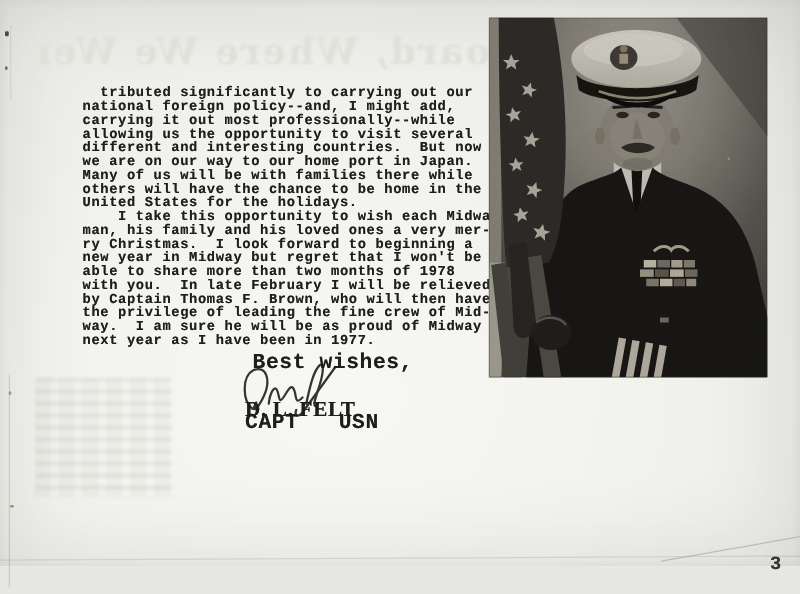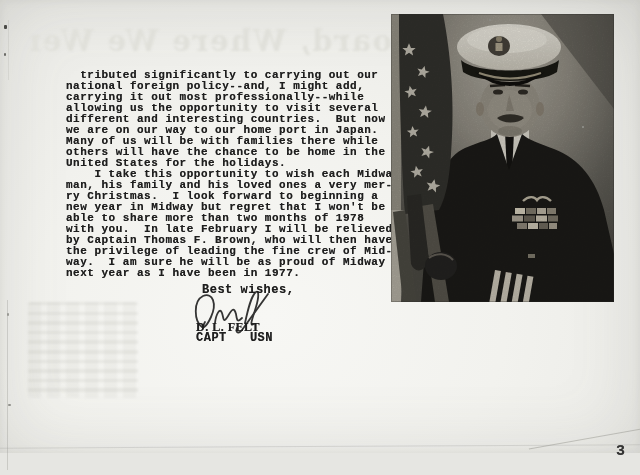--- a/index.html
+++ b/index.html
@@ -25,21 +25,21 @@
       repeating-linear-gradient(to bottom, rgba(150,150,140,.26) 0 3.5px, rgba(0,0,0,0) 3.5px 9.6px),
       repeating-linear-gradient(to right, rgba(150,150,140,.14) 0 13px, rgba(0,0,0,0) 13px 19px);
     filter:blur(1.1px);opacity:.5;
   }
   .letter-body{
     position:absolute;left:66px;top:70px;
     font-size:11px;font-weight:bold;line-height:11px;letter-spacing:.5px;
     color:#1e1e1e;white-space:pre;text-shadow:0 0 .4px rgba(10,10,10,.6);
   }
   .typed{
-    position:absolute;font-size:12px;font-weight:bold;line-height:11px;letter-spacing:.5px;
+    position:absolute;font-size:17px;font-weight:bold;line-height:11px;letter-spacing:.5px;
     color:#1e1e1e;white-space:pre;text-shadow:0 0 .4px rgba(10,10,10,.6);
   }
   .closing{left:202px;top:285px;}
   .signer-name{left:196px;top:322px;font-family:Liberation Serif, serif;}
   .signer-rank{left:196px;top:333px;}
   .signature-svg{position:absolute;left:190px;top:287px;width:95px;height:49px;}
   .photo-svg{position:absolute;left:391px;top:14px;width:223px;height:288px;}
   .page-number{
     position:absolute;left:616px;top:443px;font-size:15px;font-weight:bold;
     color:#343434;letter-spacing:0;text-shadow:0 0 .4px rgba(20,20,20,.5);

